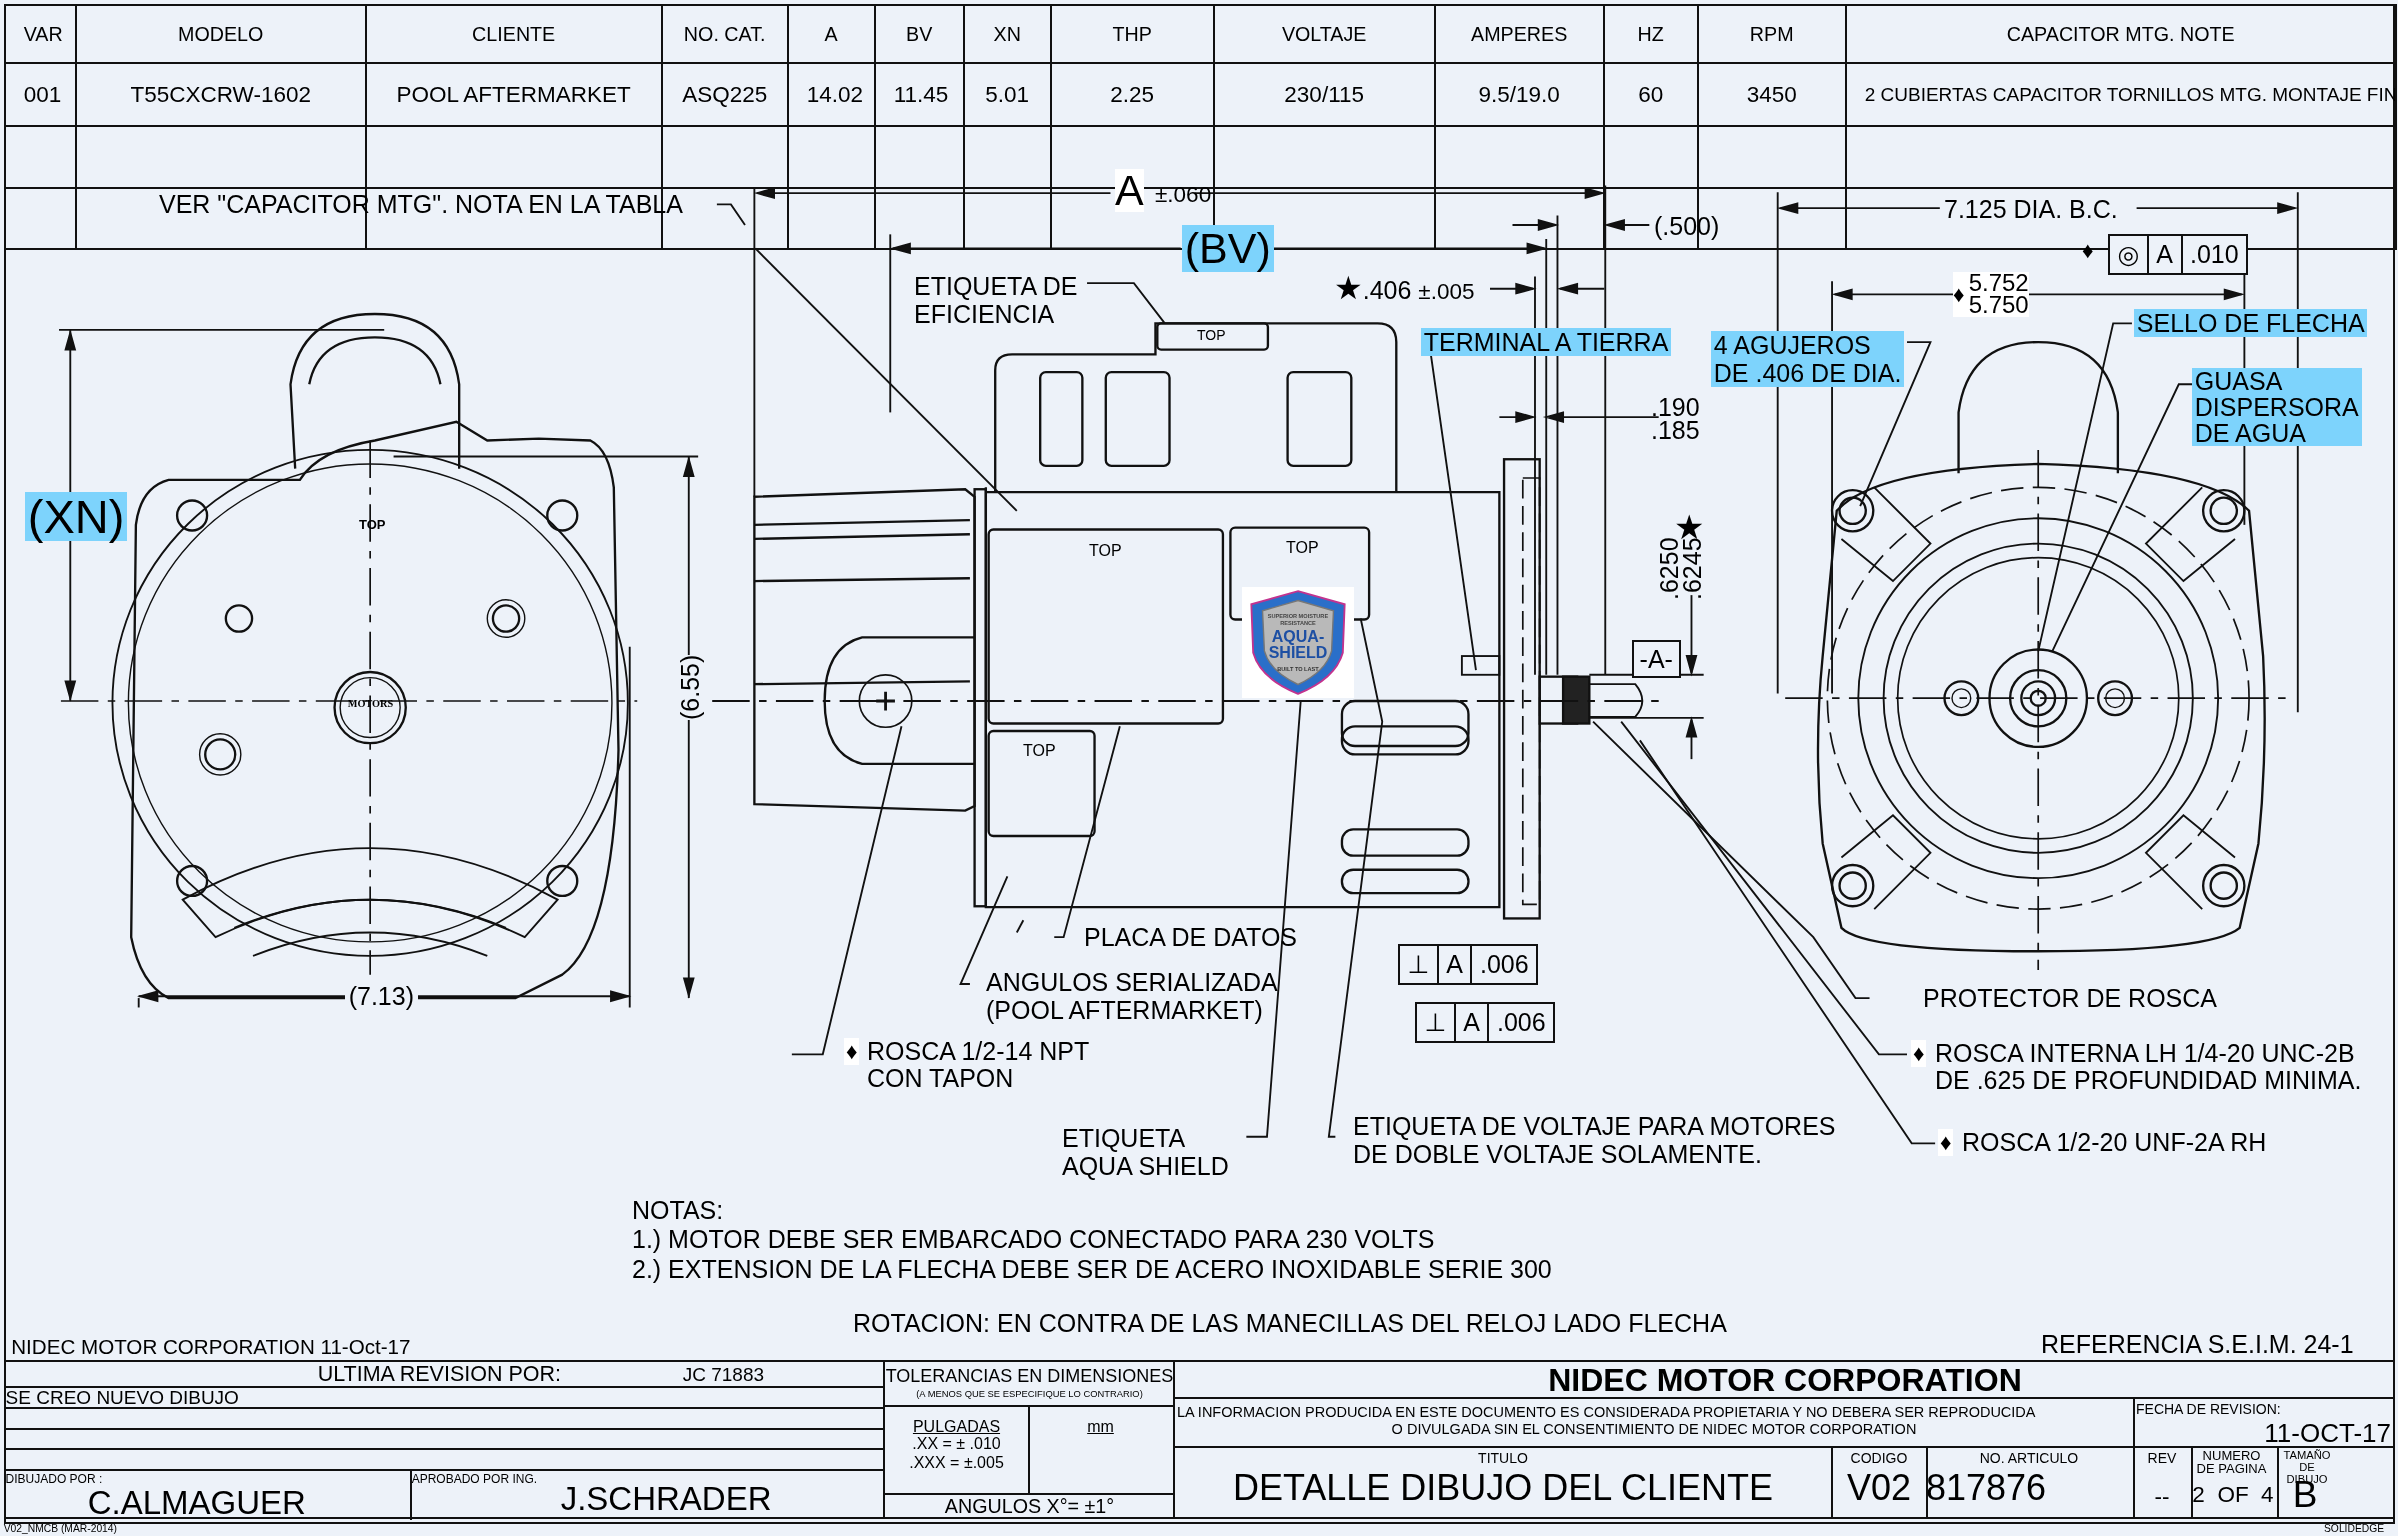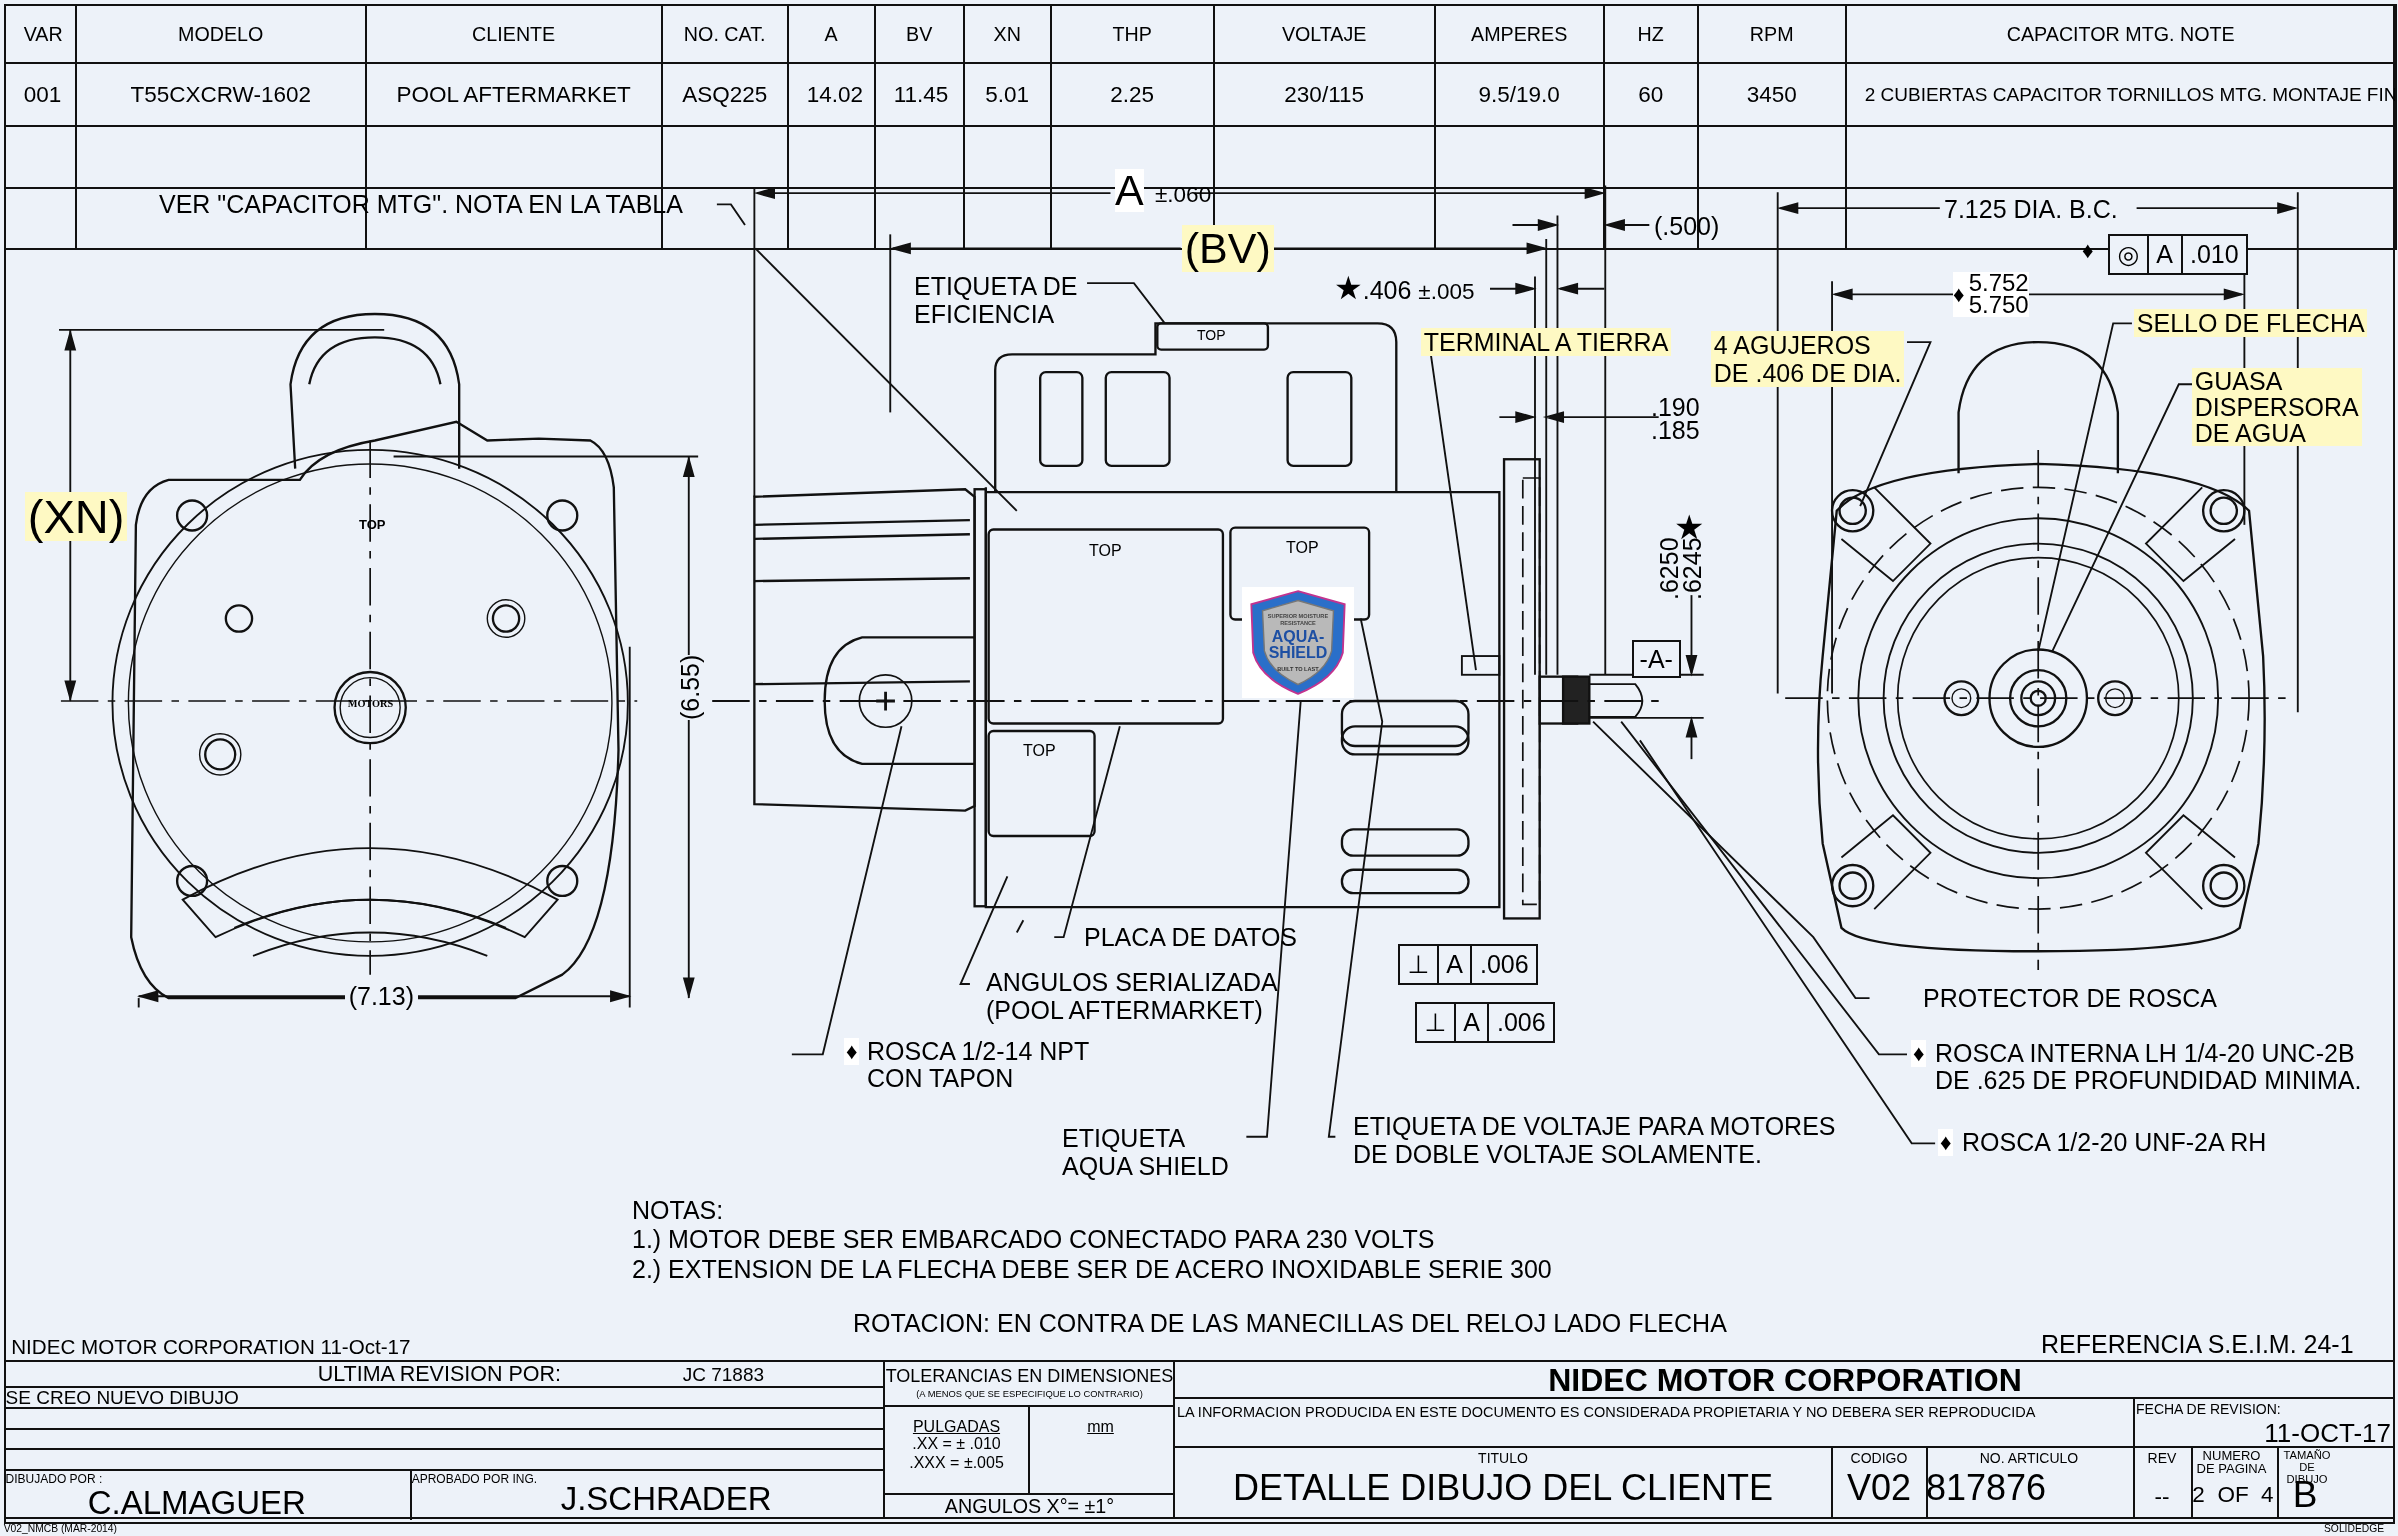--- a/index.html
+++ b/index.html
@@ -8,21 +8,21 @@
   .frame{position:absolute;left:3.7px;top:3.7px;width:2391px;height:1520px;border:2.8px solid #111;box-sizing:border-box;}
   
   table.spec{position:absolute;left:3.7px;top:3.7px;width:2391px;border-collapse:collapse;table-layout:fixed;}
   table.spec td, table.spec th{border:2.3px solid #111;font-weight:normal;text-align:center;padding:18px;white-space:nowrap;overflow:hidden;font-family:"Liberation Sans",sans-serif;}
   table.spec th{font-size:19.7px;height:20.6px;line-height:20.6px;}
   table.spec td{font-size:22.5px;height:25px;line-height:25px;}
   table.spec tr.blank td{height:23.4px;}
   table.spec td.note{font-size:19px;}
   
   .lbl{position:absolute;font-size:25px;line-height:28px;white-space:nowrap;}
-  .lbl.bg{background:#fef9c3;padding:0 2.8px;}
+  .lbl.bg{background:#7dd3fc;padding:0 2.8px;}
   .big{font-size:49px;line-height:49px;}
   .med{font-size:43px;line-height:43px;}
   .fcf{position:absolute;display:flex;border:2.3px solid #111;background:#edf2f9;height:37px;}
   .fcf span{border-right:2.3px solid #111;padding:0 7.5px;font-size:25px;line-height:37px;}
   .fcf span:last-child{border-right:none;}
   .datum{position:absolute;border:2.3px solid #111;font-size:25px;line-height:34px;padding:0 5.6px;background:#edf2f9;}
   svg.draw{position:absolute;left:0;top:0;}
   
   .tb{position:absolute;border:2.3px solid #111;box-sizing:border-box;}
   .tbt{position:absolute;white-space:nowrap;}
@@ -431,20 +431,21 @@
   <div class="tbt" style="left:0;width:143px;text-align:center;top:94px;font-size:16px;">.XXX = ±.005</div>
   <div class="tbt" style="left:143px;width:145px;text-align:center;top:58px;font-size:16px;text-decoration:underline;">mm</div>
   <div class="abs" style="left:0;top:133px;width:289px;border-top:2.3px solid #111;"></div>
   <div class="tbt" style="left:0;width:289px;text-align:center;top:135px;font-size:19.7px;">ANGULOS  X°= ±1°</div>
 </div>
 
 <div class="abs" style="left:1175px;top:1360px;width:1220px;height:159px;">
   <div class="tbt" style="left:0;width:1220px;text-align:center;top:1.9px;font-size:32px;font-weight:bold;">NIDEC MOTOR CORPORATION</div>
   <div class="abs" style="left:0;top:37px;width:1220px;border-top:2.3px solid #111;"></div>
   <div class="tbt" style="left:1.9px;top:44px;font-size:14.5px;">LA INFORMACION PRODUCIDA EN ESTE DOCUMENTO ES CONSIDERADA PROPIETARIA Y NO DEBERA SER REPRODUCIDA</div>
+  <div class="tbt" style="left:0;width:958px;text-align:center;top:61px;font-size:14.5px;">O DIVULGADA SIN EL CONSENTIMIENTO DE NIDEC MOTOR CORPORATION</div>
   <div class="abs" style="left:958px;top:37px;height:122px;border-left:2.3px solid #111;"></div>
   <div class="tbt" style="left:961px;top:41px;font-size:14px;">FECHA DE REVISION:</div>
   <div class="tbt" style="left:961px;width:255px;text-align:right;top:58px;font-size:26px;">11-OCT-17</div>
   <div class="abs" style="left:0;top:86px;width:1220px;border-top:2.3px solid #111;"></div>
   <div class="tbt" style="left:0;width:656px;text-align:center;top:90px;font-size:14px;">TITULO</div>
   <div class="tbt" style="left:0;width:656px;text-align:center;top:107px;font-size:36px;">DETALLE DIBUJO DEL CLIENTE</div>
   <div class="abs" style="left:656px;top:86px;height:73px;border-left:2.3px solid #111;"></div>
   <div class="tbt" style="left:656px;width:96px;text-align:center;top:90px;font-size:14px;">CODIGO</div>
   <div class="tbt" style="left:656px;width:96px;text-align:center;top:107px;font-size:36px;">V02</div>
   <div class="abs" style="left:751px;top:86px;height:73px;border-left:2.3px solid #111;"></div>

